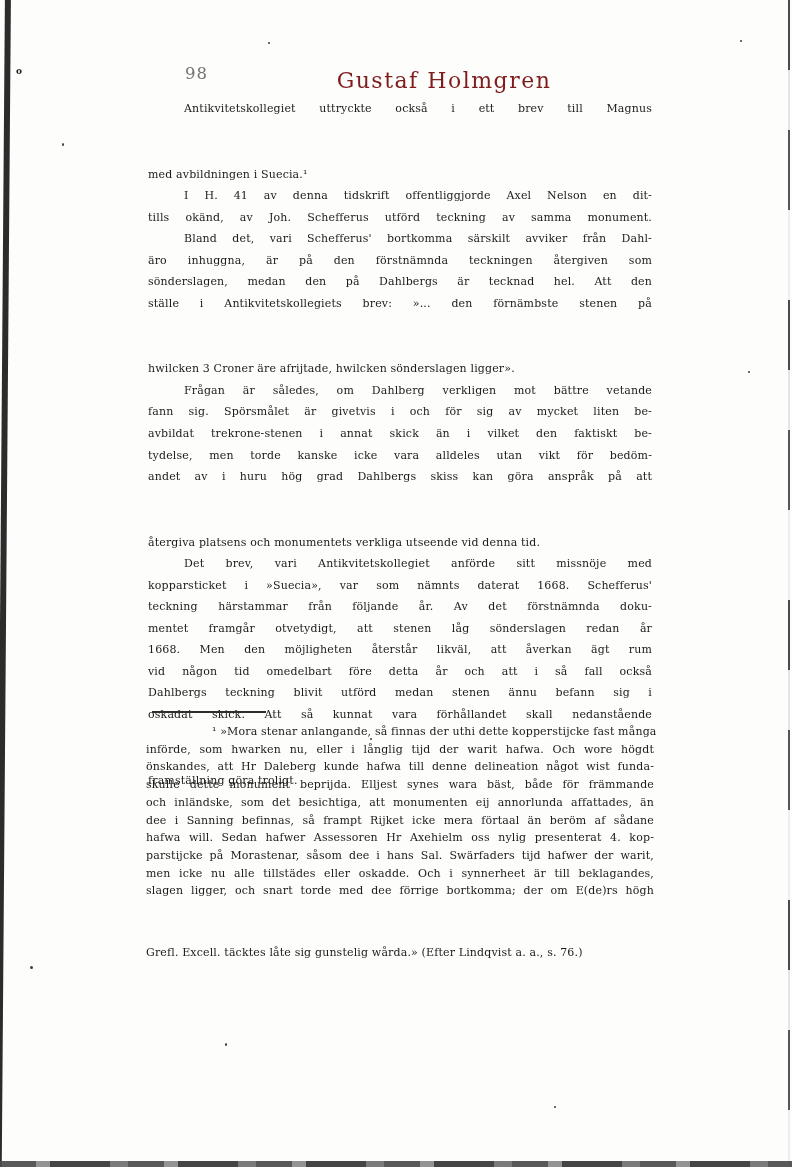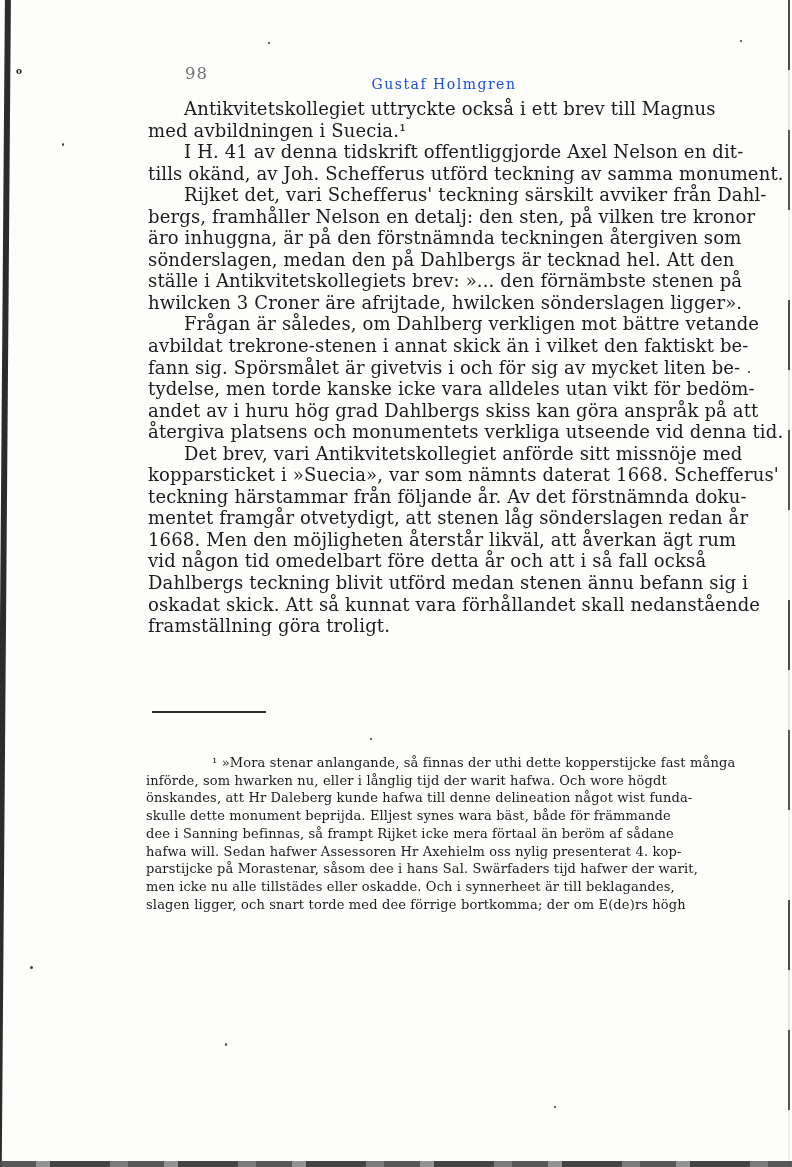--- a/index.html
+++ b/index.html
@@ -13,43 +13,43 @@
   .page {
     position:absolute; inset:0;
     background:#fdfdfc;
   }
   .header { position:absolute; top:64px; left:0; width:792px; height:22px; }
   .pagenum {
     position:absolute; left:185px; top:0;
     font-size:16.5px; color:#737373; letter-spacing:1px;
   }
   .running-title {
-    position:absolute; left:148px; top:12px; width:592px;
-    text-align:center; font-size:14px; color:#1d4ed8; letter-spacing:1.5px;
+    position:absolute; left:148px; top:4px; width:592px;
+    text-align:center; font-size:22px; color:#7f1d1d; letter-spacing:1.5px;
   }
   .body-text {
     position:absolute; left:148px; top:98px; width:504px;
-    font-size:18px; line-height:21.55px; color:#1b1b1b;
+    font-size:11px; line-height:21.55px; color:#1b1b1b;
     overflow:visible;
   }
   .line {
     white-space:nowrap;
     text-align:justify;
     text-align-last:justify;
     letter-spacing:0.15px;
   }
-  .line.plain { text-align-last:left; }
+  .line.plain { text-align-last:left;margin-top:44px; }
   .line.indent { text-indent:36px; }
   .footnote-rule {
     position:absolute; left:152px; top:711px; width:114px; height:1.5px;
     background:#2e2e2e;
   }
   .footnote {
-    position:absolute; left:146px; top:754px; width:508px;
-    font-size:13px; line-height:17.7px; color:#1b1b1b;
+    position:absolute; left:146px; top:723px; width:508px;
+    font-size:11px; line-height:17.7px; color:#1b1b1b;
   }
   .footnote .line.indent { text-indent:66px; }
   
   .edge-left {
     position:absolute; left:5px; top:-12px; width:6px; height:1195px;
     background:#151515; opacity:0.9;
     transform:rotate(0.45deg); transform-origin:top center;
   }
   .edge-right {
     position:absolute; right:2px; top:0; width:2.5px; height:1167px;
@@ -78,29 +78,28 @@
   <div class="header">
     <span class="pagenum">98</span>
     <span class="running-title">Gustaf Holmgren</span>
   </div>
 
   <div class="body-text" id="body-container">
       <div class="line indent">Antikvitetskollegiet uttryckte också i ett brev till Magnus</div>
       <div class="line plain">med avbildningen i Suecia.¹</div>
       <div class="line indent">I H. 41 av denna tidskrift offentliggjorde Axel Nelson en dit-</div>
       <div class="line">tills okänd, av Joh. Schefferus utförd teckning av samma monument.</div>
-      <div class="line indent">Rijket det, vari Schefferus' teckning särskilt avviker från Dahl-</div>
-      <div class="line">bergs, framhåller Nelson en detalj: den sten, på vilken tre kronor</div>
+      <div class="line indent">Bland det, vari Schefferus' bortkomma särskilt avviker från Dahl-</div>
       <div class="line">äro inhuggna, är på den förstnämnda teckningen återgiven som</div>
       <div class="line">sönderslagen, medan den på Dahlbergs är tecknad hel.  Att den</div>
       <div class="line">ställe i Antikvitetskollegiets brev: »... den förnämbste stenen på</div>
       <div class="line plain">hwilcken 3 Croner äre afrijtade, hwilcken sönderslagen ligger».</div>
       <div class="line indent">Frågan är således, om Dahlberg verkligen mot bättre vetande</div>
+      <div class="line">fann sig.  Spörsmålet är givetvis i och för sig av mycket liten be-</div>
       <div class="line">avbildat trekrone-stenen i annat skick än i vilket den faktiskt be-</div>
-      <div class="line">fann sig.  Spörsmålet är givetvis i och för sig av mycket liten be-</div>
       <div class="line">tydelse, men torde kanske icke vara alldeles utan vikt för bedöm-</div>
       <div class="line">andet av i huru hög grad Dahlbergs skiss kan göra anspråk på att</div>
       <div class="line plain">återgiva platsens och monumentets verkliga utseende vid denna tid.</div>
       <div class="line indent">Det brev, vari Antikvitetskollegiet anförde sitt missnöje med</div>
       <div class="line">kopparsticket i »Suecia», var som nämnts daterat 1668.  Schefferus'</div>
       <div class="line">teckning härstammar från följande år.  Av det förstnämnda doku-</div>
       <div class="line">mentet framgår otvetydigt, att stenen låg sönderslagen redan år</div>
       <div class="line">1668.  Men den möjligheten återstår likväl, att åverkan ägt rum</div>
       <div class="line">vid någon tid omedelbart före detta år och att i så fall också</div>
       <div class="line">Dahlbergs teckning blivit utförd medan stenen ännu befann sig i</div>
@@ -108,25 +107,27 @@
       <div class="line plain">framställning göra troligt.</div>
     </div>
 
   <div class="footnote-rule"></div>
 
   <div class="footnote" id="footnote-container">
       <div class="line indent">¹ »Mora stenar anlangande, så finnas der uthi dette kopperstijcke fast många</div>
       <div class="line">införde, som hwarken nu, eller i långlig tijd der warit hafwa.  Och wore högdt</div>
       <div class="line">önskandes, att Hr Daleberg kunde hafwa till denne delineation något wist funda-</div>
       <div class="line">skulle dette monument beprijda.  Elljest synes wara bäst, både för främmande</div>
+      <div class="line">och inländske, som det besichtiga, att monumenten eij annorlunda affattades, än</div>
       <div class="line">dee i Sanning befinnas, så frampt Rijket icke mera förtaal än beröm af sådane</div>
       <div class="line">hafwa will.  Sedan hafwer Assessoren Hr Axehielm oss nylig presenterat 4. kop-</div>
       <div class="line">parstijcke på Morastenar, såsom dee i hans Sal.  Swärfaders tijd hafwer der warit,</div>
       <div class="line">men icke nu alle tillstädes eller oskadde.  Och i synnerheet är till beklagandes,</div>
       <div class="line">slagen ligger, och snart torde med dee förrige bortkomma; der om E(de)rs högh</div>
+      <div class="line plain">Grefl. Excell. täcktes låte sig gunstelig wårda.»  (Efter Lindqvist a. a., s. 76.)</div>
     </div>
 
   <div class="edge-left"></div>
   <div class="edge-right"></div>
   <div class="edge-bottom"></div>
   <span class="margin-mark">o</span>
   <span class="speck" style="left:268px;top:42px;width:2px;height:2px;"></span>
   <span class="speck" style="left:62px;top:143px;width:2px;height:3px;"></span>
   <span class="speck" style="left:748px;top:371px;width:2px;height:2px;"></span>
   <span class="speck" style="left:30px;top:966px;width:3px;height:3px;"></span>

